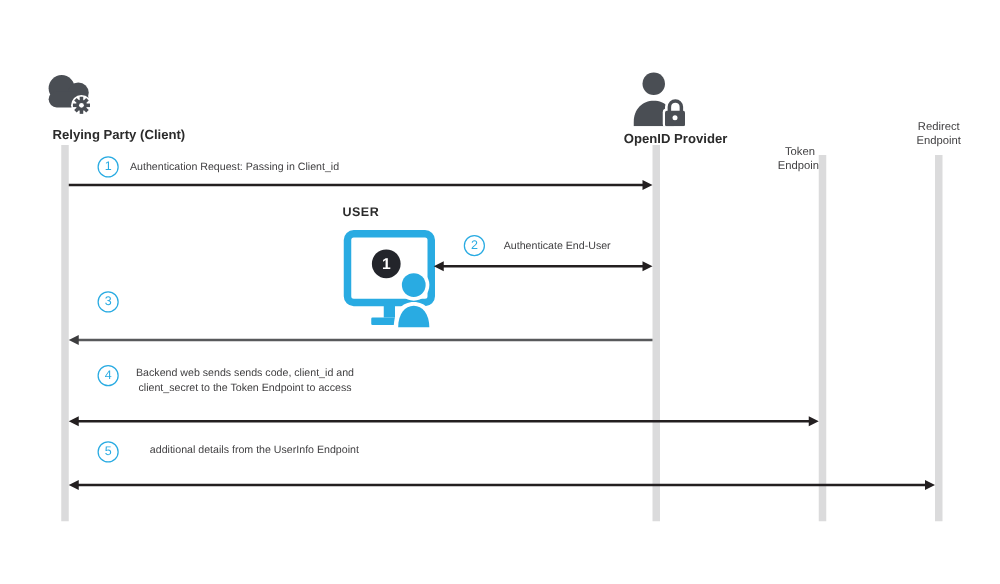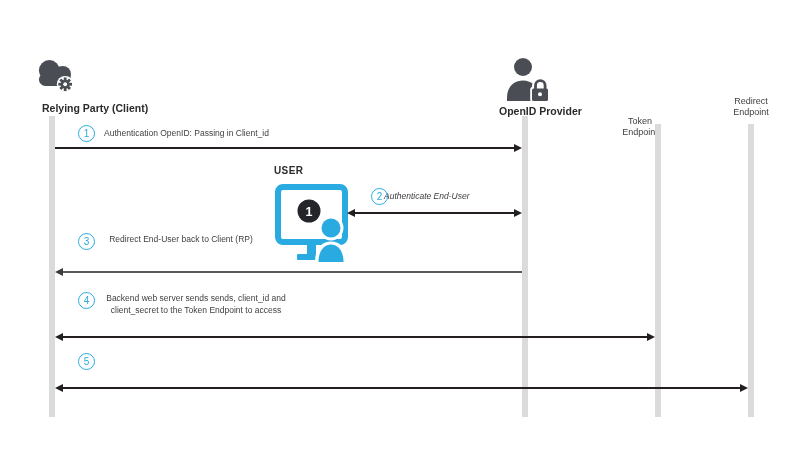--- a/index.html
+++ b/index.html
@@ -73,21 +73,21 @@
     <div>Redirect</div>
     <div>Endpoint</div>
   </div>
 
   <div class="lifeline" style="left:49px;top:116px;height:301px;"></div>
   <div class="lifeline" style="left:522px;top:116px;height:301px;"></div>
   <div class="lifeline" style="left:655px;top:124px;height:293px;"></div>
   <div class="lifeline" style="left:748px;top:124px;height:293px;"></div>
 
   <div class="stepnum" style="left:78px;top:125px;">1</div>
-  <div class="steptext" style="left:104px;top:128px;">Authentication OpenID: Passing in Client_id</div>
+  <div class="steptext" style="left:104px;top:128px;">Authentication Request: Passing in Client_id</div>
   <div class="arrow" style="left:55px;top:147px;width:461px;">
     <span class="ah ah-right"></span>
   </div>
 
   <div class="user-label" style="left:274px;top:165px;width:76px;">USER</div>
   <svg style="position:absolute;left:274px;top:184px;" width="77" height="78" viewBox="0 0 77 78">
     <rect x="4" y="3" width="67" height="55" rx="5" fill="#ffffff" stroke="#29abe2" stroke-width="6"></rect>
     <g>
       <circle cx="35" cy="27" r="11.5" fill="#23252b"></circle>
       <text x="35" y="31.5" text-anchor="middle" font-size="12.5" font-weight="bold" fill="#ffffff">1</text>
@@ -96,45 +96,45 @@
     <rect x="23" y="70" width="29" height="6" rx="1" fill="#29abe2"></rect>
     <g>
       <circle cx="57" cy="44" r="12.5" fill="#ffffff"></circle>
       <path d="M41 78 c0-13.5 6.5-20.5 16-20.5 s16 7 16 20.5 Z" fill="#ffffff"></path>
       <circle cx="57" cy="44" r="9.5" fill="#29abe2"></circle>
       <path d="M44.5 78 c0-11 5.5-17.5 12.5-17.5 s12.5 6.5 12.5 17.5 Z" fill="#29abe2"></path>
     </g>
   </svg>
 
   <div class="stepnum" style="left:371px;top:188px;">2</div>
-  <div class="steptext" style="left:384px;top:191px;font-style:italic;">Authenticate End-User</div>
+  <div class="steptext" style="left:403px;top:191px;">Authenticate End-User</div>
   <div class="arrow" style="left:353px;top:212px;width:163px;">
     <span class="ah ah-left"></span>
     <span class="ah ah-right"></span>
   </div>
 
   <div class="stepnum" style="left:78px;top:233px;">3</div>
   <div class="stepblock" style="left:96px;top:234px;width:170px;">
-    <div>Redirect End-User back to Client (RP)</div>
   </div>
   <div class="arrow gray" style="left:61px;top:271px;width:461px;">
     <span class="ah ah-left"></span>
   </div>
 
   <div class="stepnum" style="left:78px;top:292px;">4</div>
   <div class="stepblock" style="left:96px;top:293px;width:200px;">
-    <div>Backend web server sends sends, client_id and</div>
+    <div>Backend web sends sends code, client_id and</div>
     <div>client_secret to the Token Endpoint to access</div>
   </div>
   <div class="arrow" style="left:61px;top:336px;width:588px;">
     <span class="ah ah-left"></span>
     <span class="ah ah-right"></span>
   </div>
 
   <div class="stepnum" style="left:78px;top:353px;">5</div>
   <div class="stepblock" style="left:96px;top:354px;width:215px;">
+    <div>additional details from the UserInfo Endpoint</div>
   </div>
   <div class="arrow" style="left:61px;top:387px;width:681px;">
     <span class="ah ah-left"></span>
     <span class="ah ah-right"></span>
   </div>
 
 </div>
 
 </body></html>

